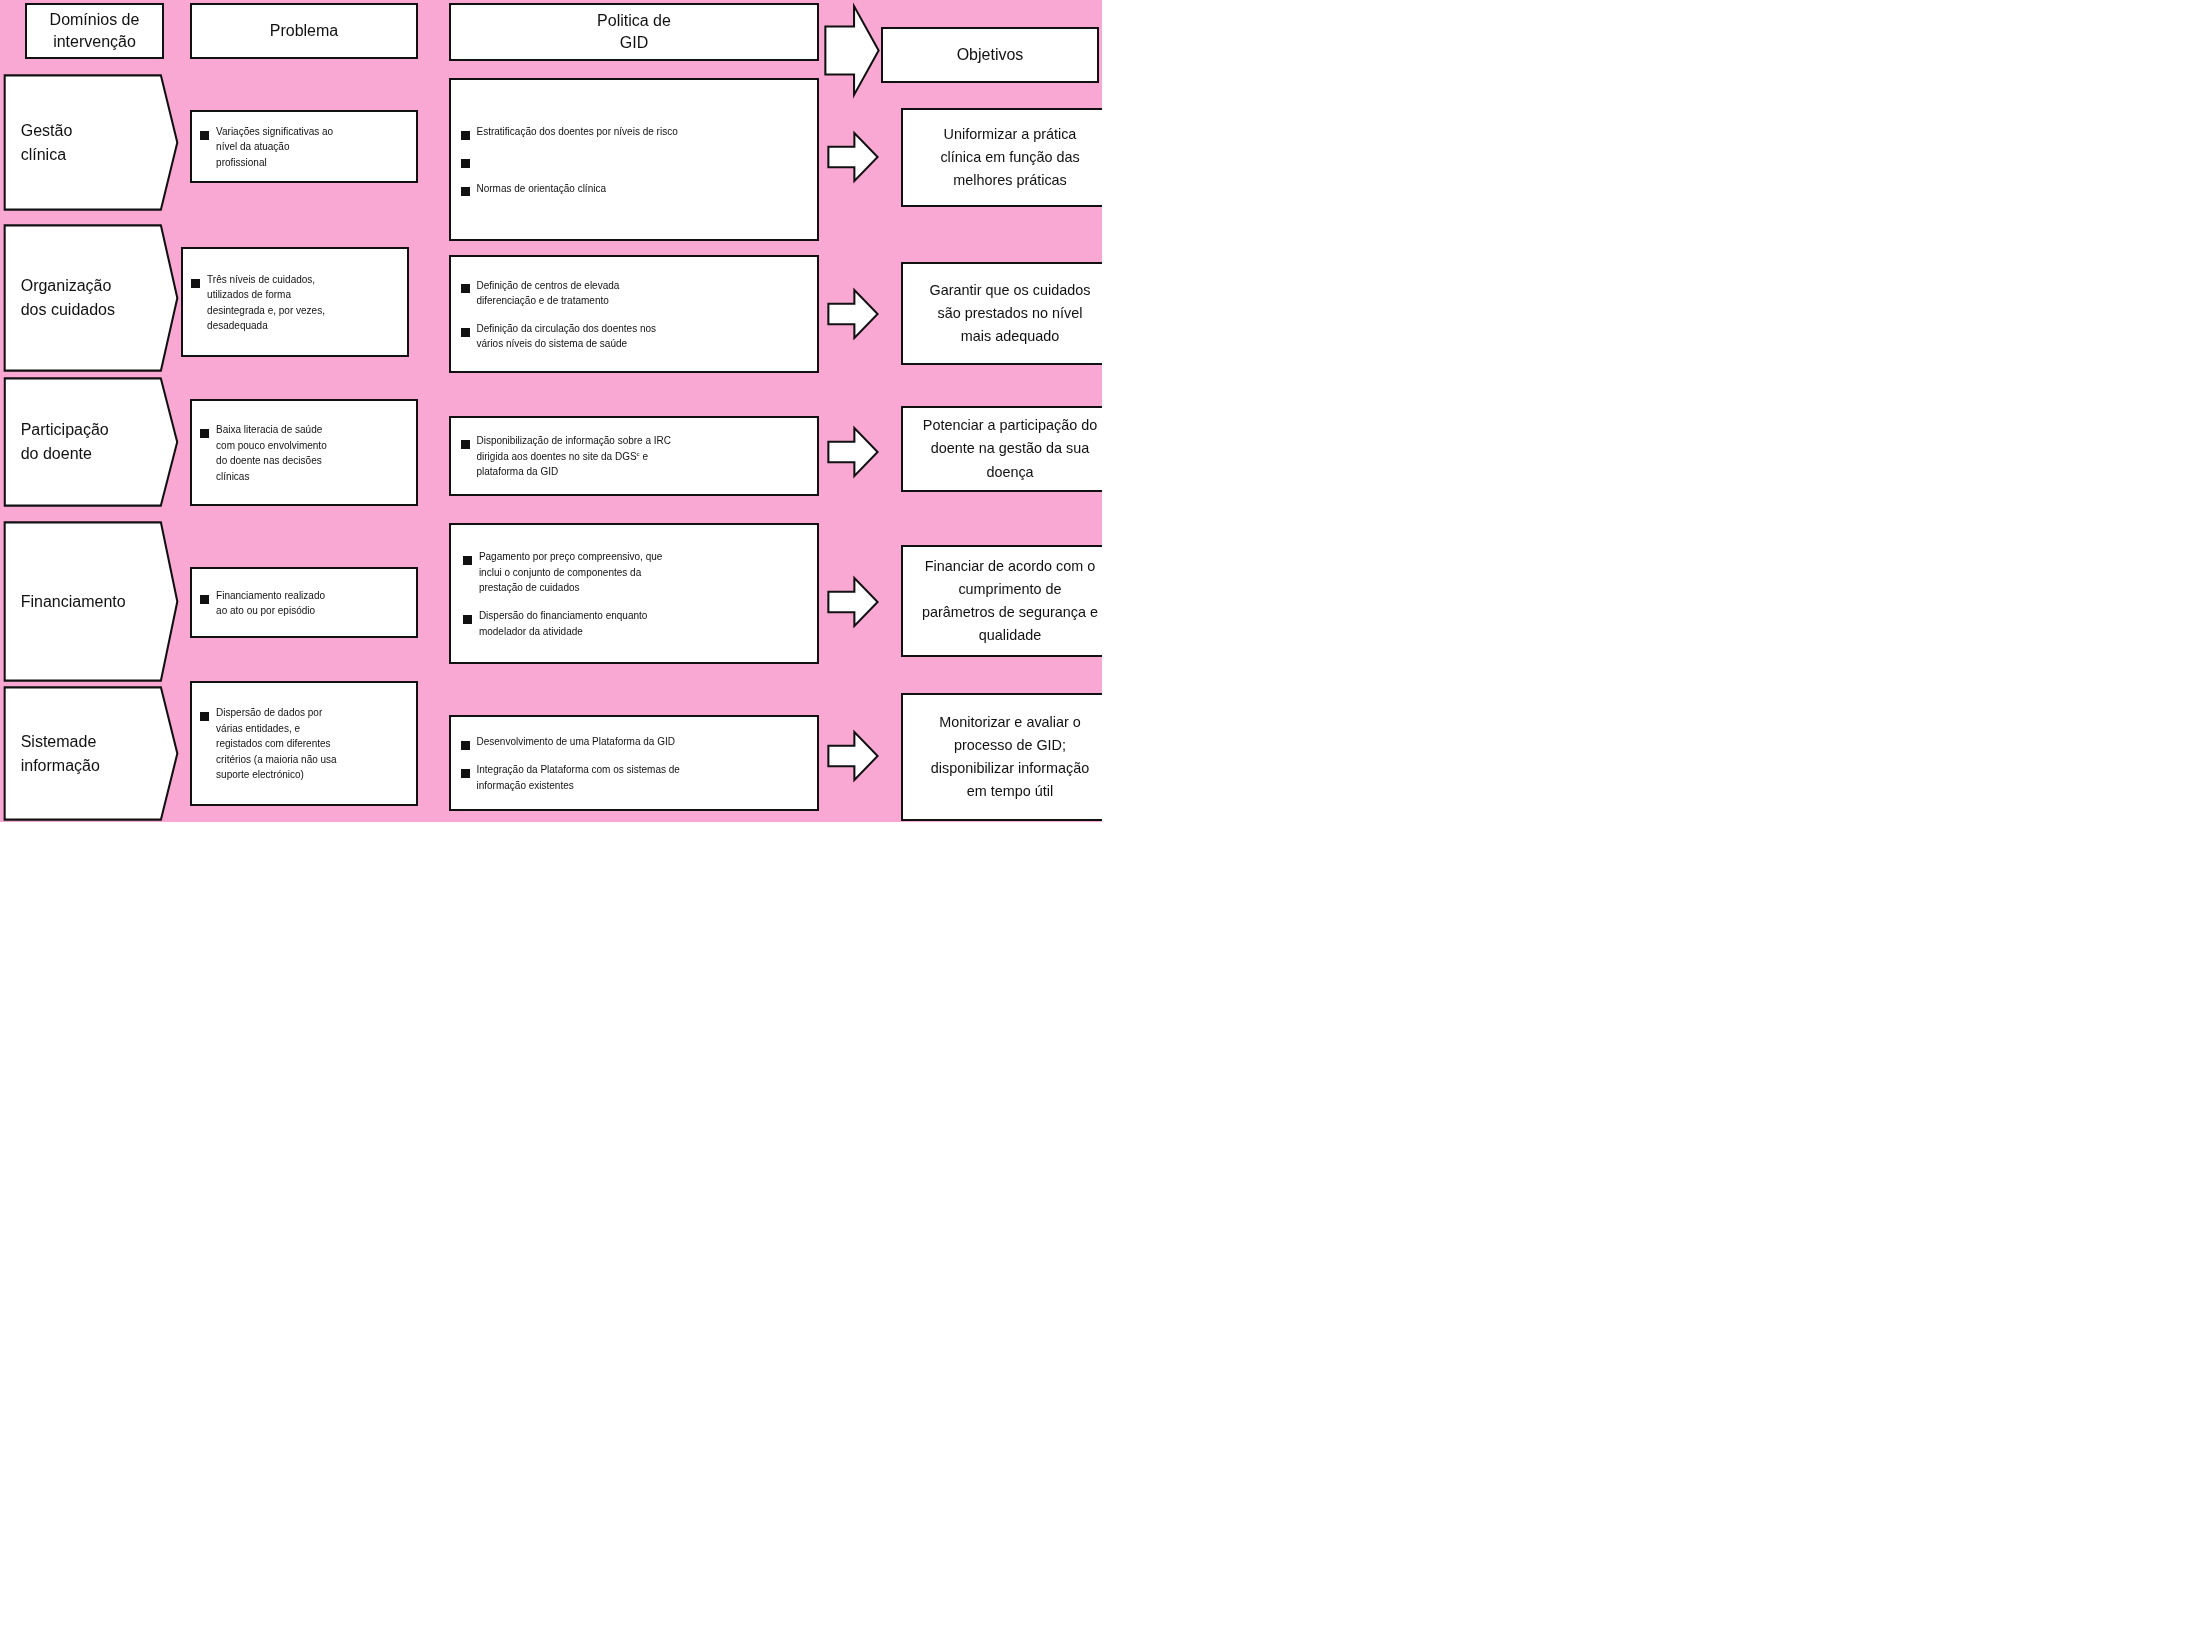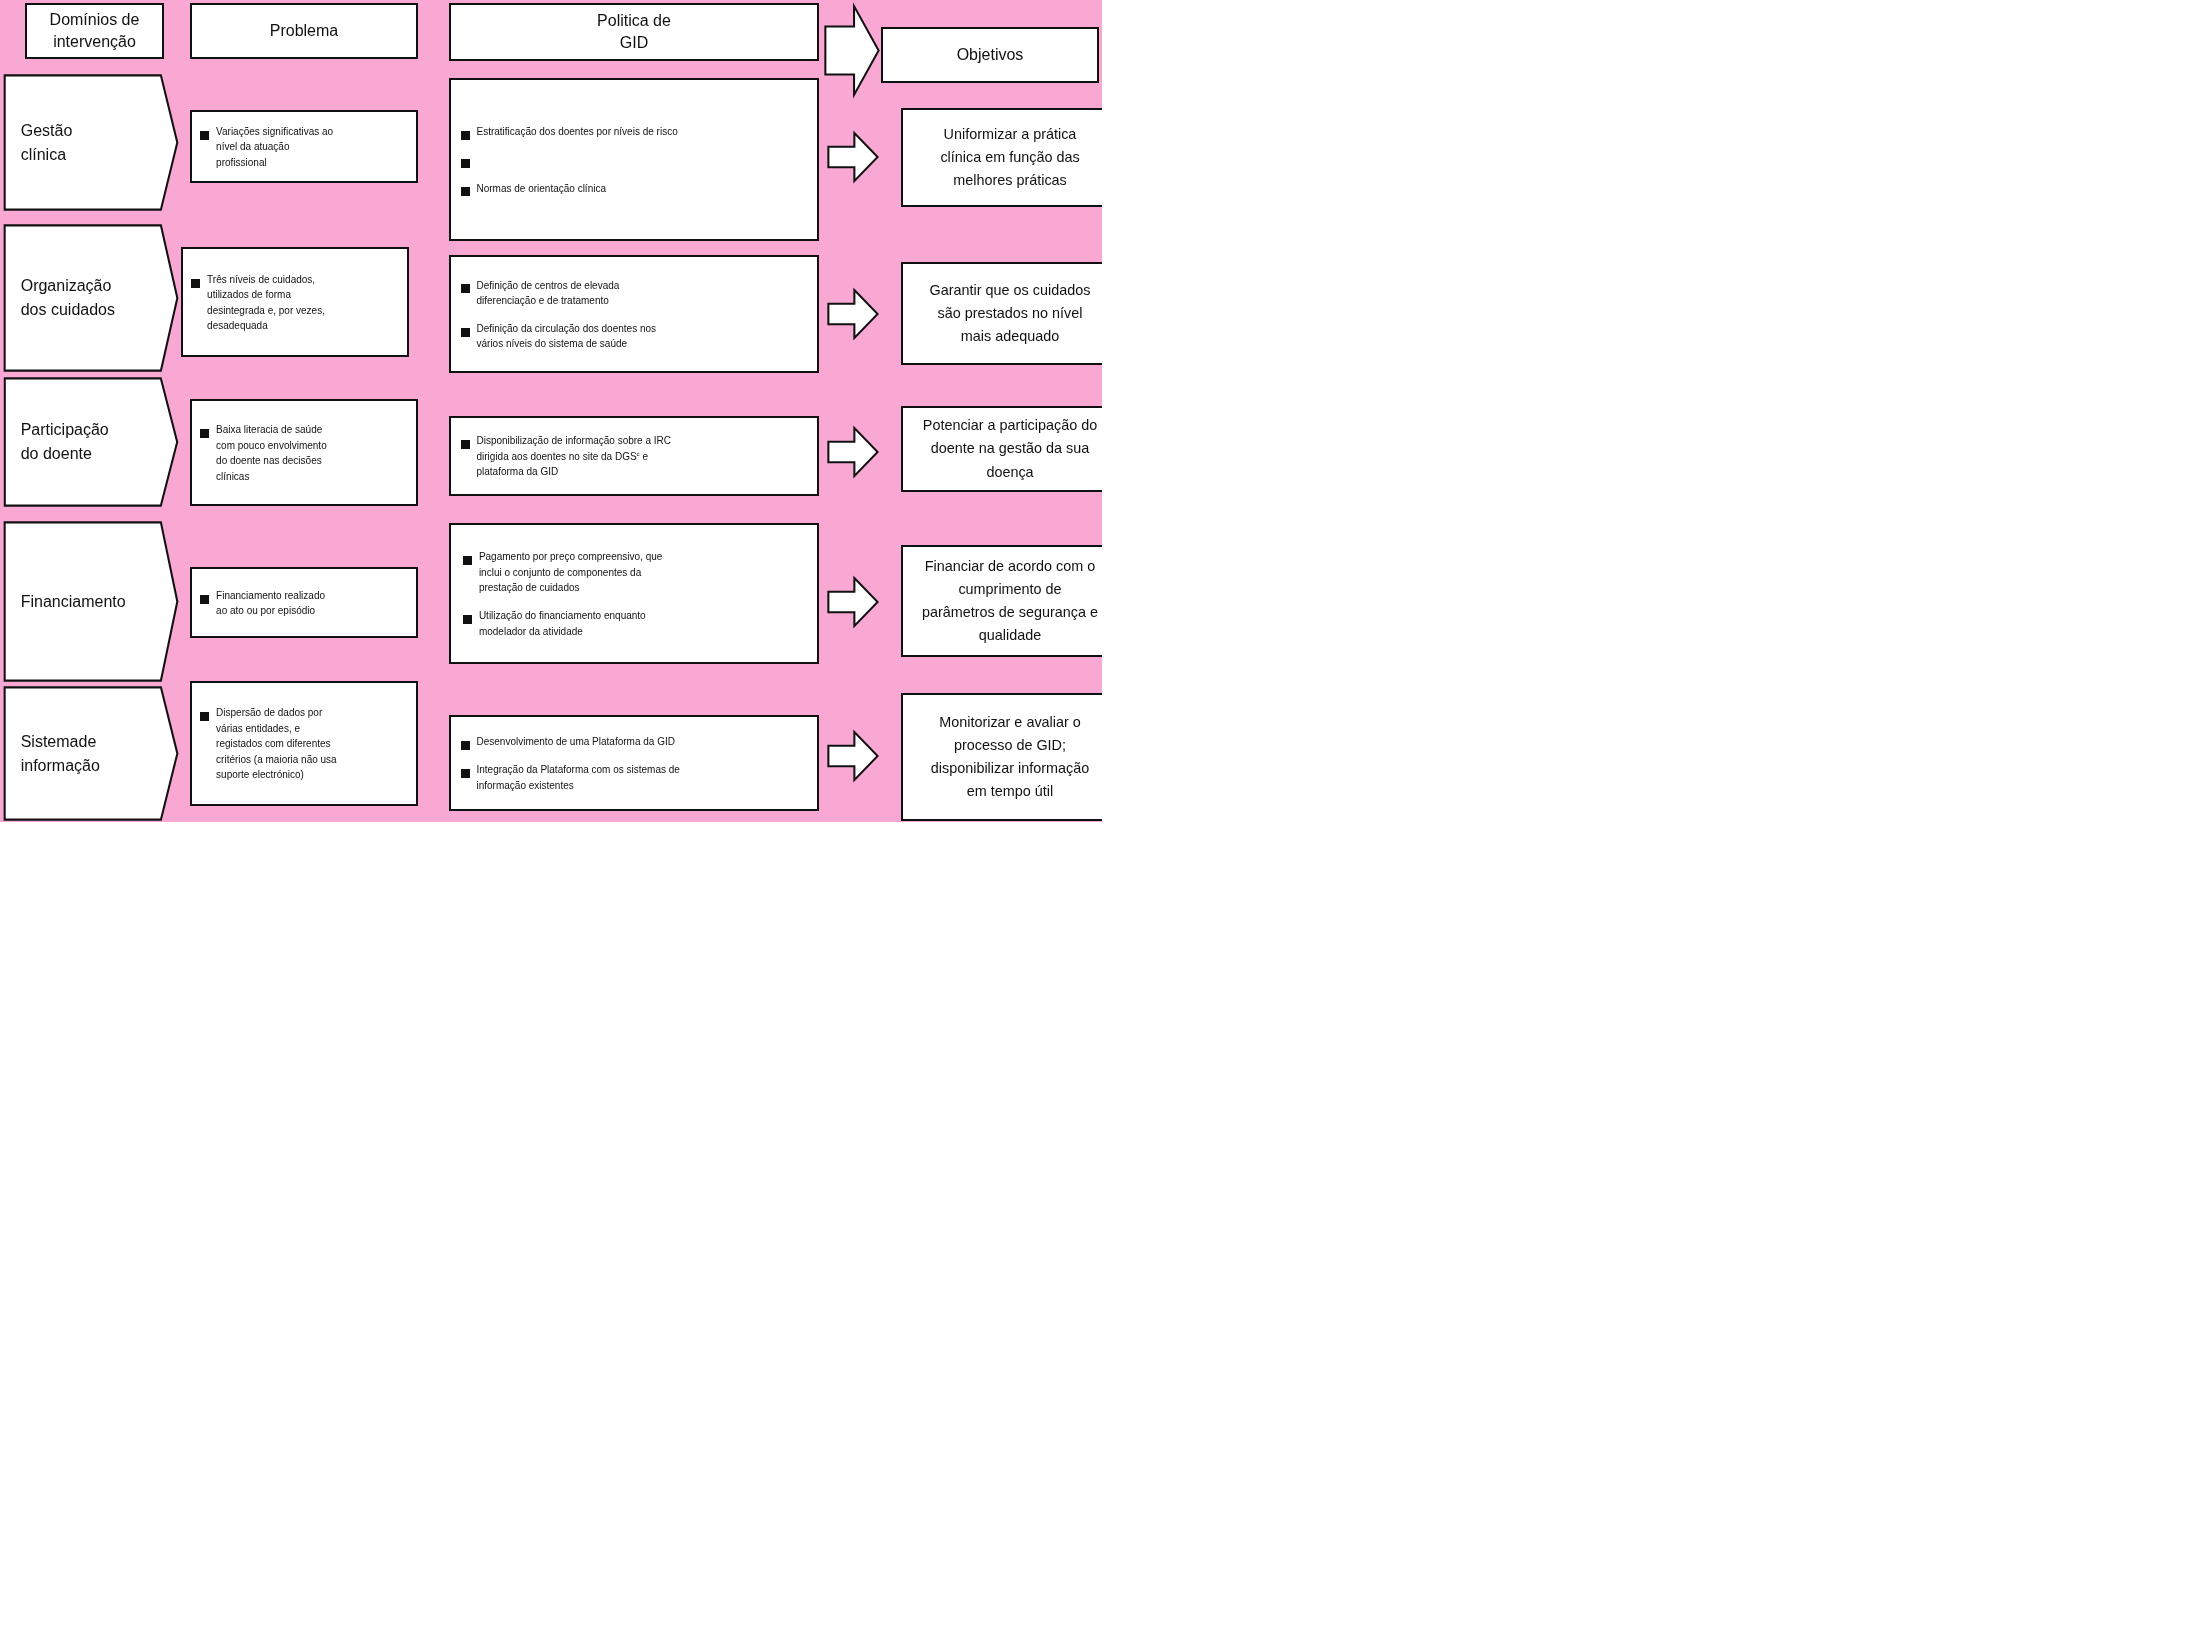--- a/index.html
+++ b/index.html
@@ -202,21 +202,21 @@
 
   <div class="box gid" style="left:449px;top:523px;width:370px;height:141px;padding-left:12px;">
     <div class="bullet">
       <span class="sq"></span>
       <span class="btext">Pagamento por preço compreensivo, que
 inclui o conjunto de componentes da
 prestação de cuidados</span>
     </div>
     <div class="bullet">
       <span class="sq"></span>
-      <span class="btext">Utilização do financiamento enquanto
+      <span class="btext">Dispersão do financiamento enquanto
 modelador da atividade</span>
     </div>
   </div>
 
   <svg class="arrow" style="left:827px;top:573px;" width="52" height="58" viewBox="0 0 76 84">
     <polygon points="2,27 40,27 40,7 74,42 40,77 40,57 2,57" fill="#ffffff" stroke="#111111" stroke-width="3"></polygon>
   </svg>
 
   <div class="box obj" style="left:881px;top:545px;width:218px;height:112px;">Financiar de acordo com o
 cumprimento de

